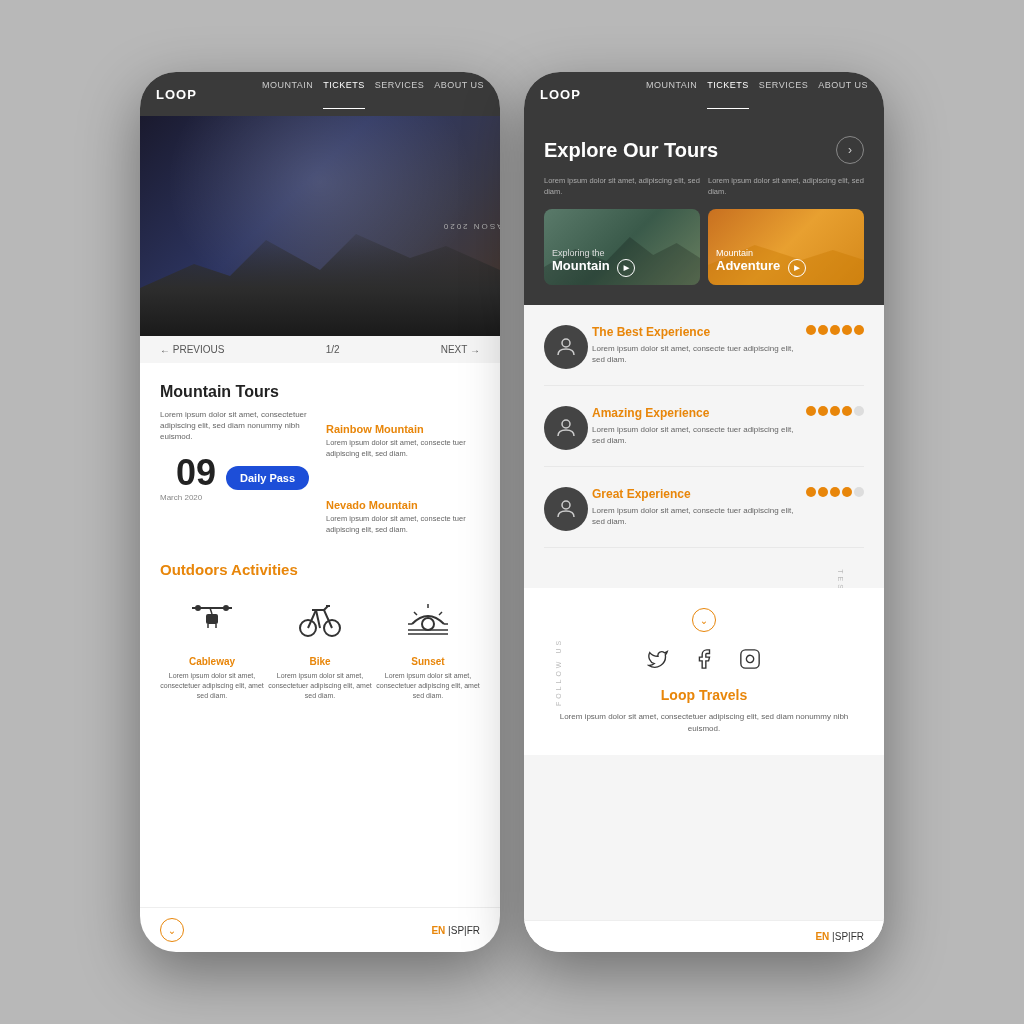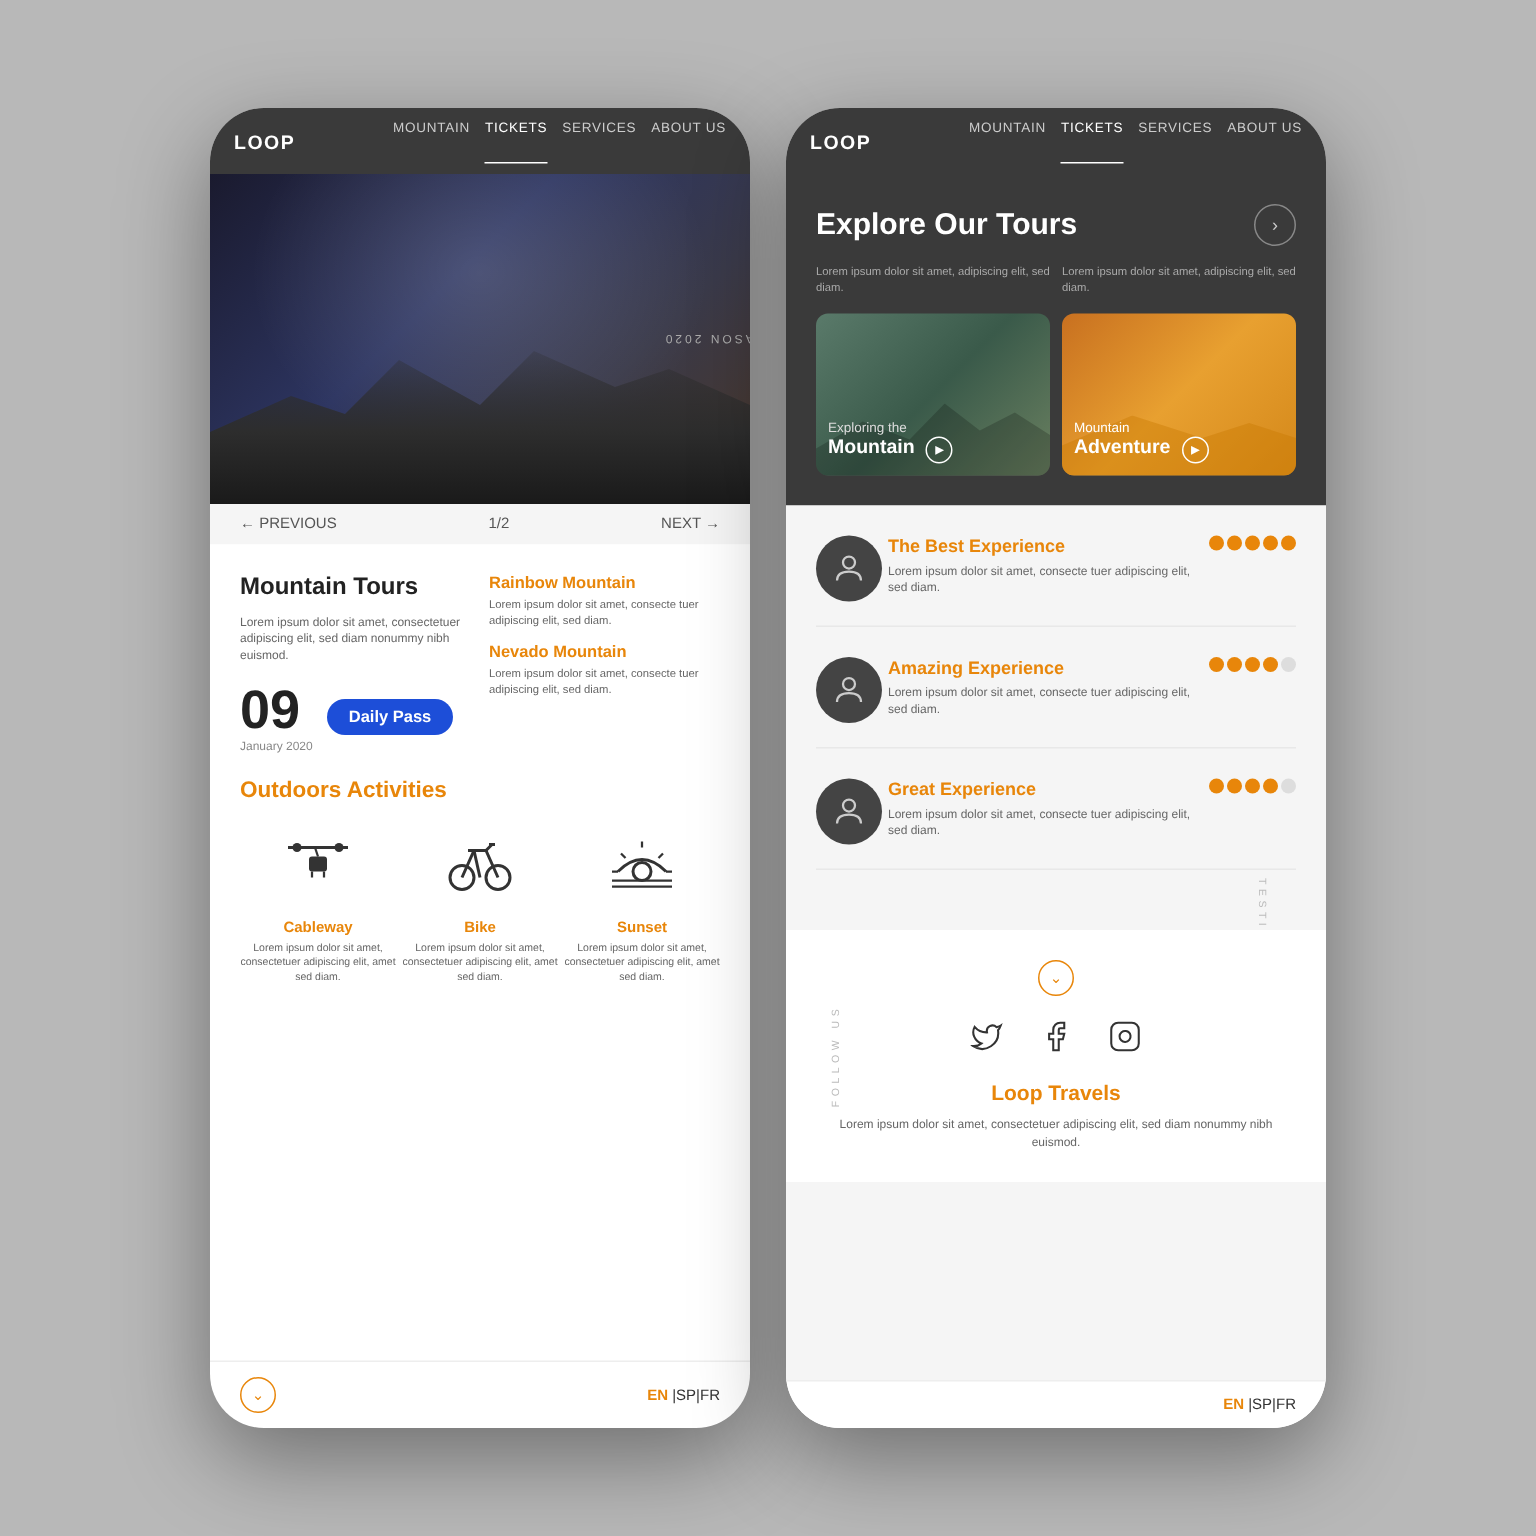--- a/index.html
+++ b/index.html
@@ -177,38 +177,39 @@
       display: flex;
       align-items: center;
       gap: 10px;
       margin-top: 8px;
     }
     .date-num {
       font-size: 36px;
       font-weight: 900;
       color: #222;
       line-height: 1;
+      margin-left: 16px;
     }
     .daily-pass-btn {
       background: #1d4ed8;
       color: #fff;
       border: none;
       border-radius: 20px;
       padding: 6px 14px;
       font-size: 11px;
       font-weight: 700;
       cursor: pointer;
     }
     .date-label {
       font-size: 8px;
       color: #888;
       margin-top: 2px;
     }
     .tours-right { }
-    .tour-item { margin-bottom: 10px; }
+    .tour-item { margin-bottom: 10px; margin-top: 40px; }
     .tour-item-title {
       color: #e8860a;
       font-size: 11px;
       font-weight: 700;
       margin-bottom: 3px;
     }
     .tour-item p {
       font-size: 7.5px;
       color: #666;
       line-height: 1.4;
@@ -316,21 +317,21 @@
       line-height: 1.4;
     }
     .tour-cards {
       display: grid;
       grid-template-columns: 1fr 1fr;
       gap: 8px;
     }
     .tour-card {
       border-radius: 8px;
       overflow: hidden;
-      height: 108px;
+      height: 76px;
       position: relative;
     }
     .tour-card-mountain {
       background: linear-gradient(135deg, #5a7a6a 0%, #3a5a4a 50%, #6a8060 100%);
     }
     .tour-card-desert {
       background: linear-gradient(135deg, #c87020 0%, #e8a030 50%, #d4881a 100%);
     }
     .tour-card-label {
       position: absolute;
@@ -512,21 +513,21 @@
     <div class="content">
 
       <div class="tours-section">
         <div class="tours-grid">
           <div class="tours-left">
             <div class="tours-title">Mountain Tours</div>
             <p>Lorem ipsum dolor sit amet, consectetuer adipiscing elit, sed diam nonummy nibh euismod.</p>
             <div class="date-pass">
               <div>
                 <div class="date-num">09</div>
-                <div class="date-label">January 2020</div>
+                <div class="date-label">March 2020</div>
               </div>
               <button class="daily-pass-btn">Daily Pass</button>
             </div>
           </div>
           <div class="tours-right">
             <div class="tour-item">
               <div class="tour-item-title">Rainbow Mountain</div>
               <p>Lorem ipsum dolor sit amet, consecte tuer adipiscing elit, sed diam.</p>
             </div>
             <div class="tour-item">

